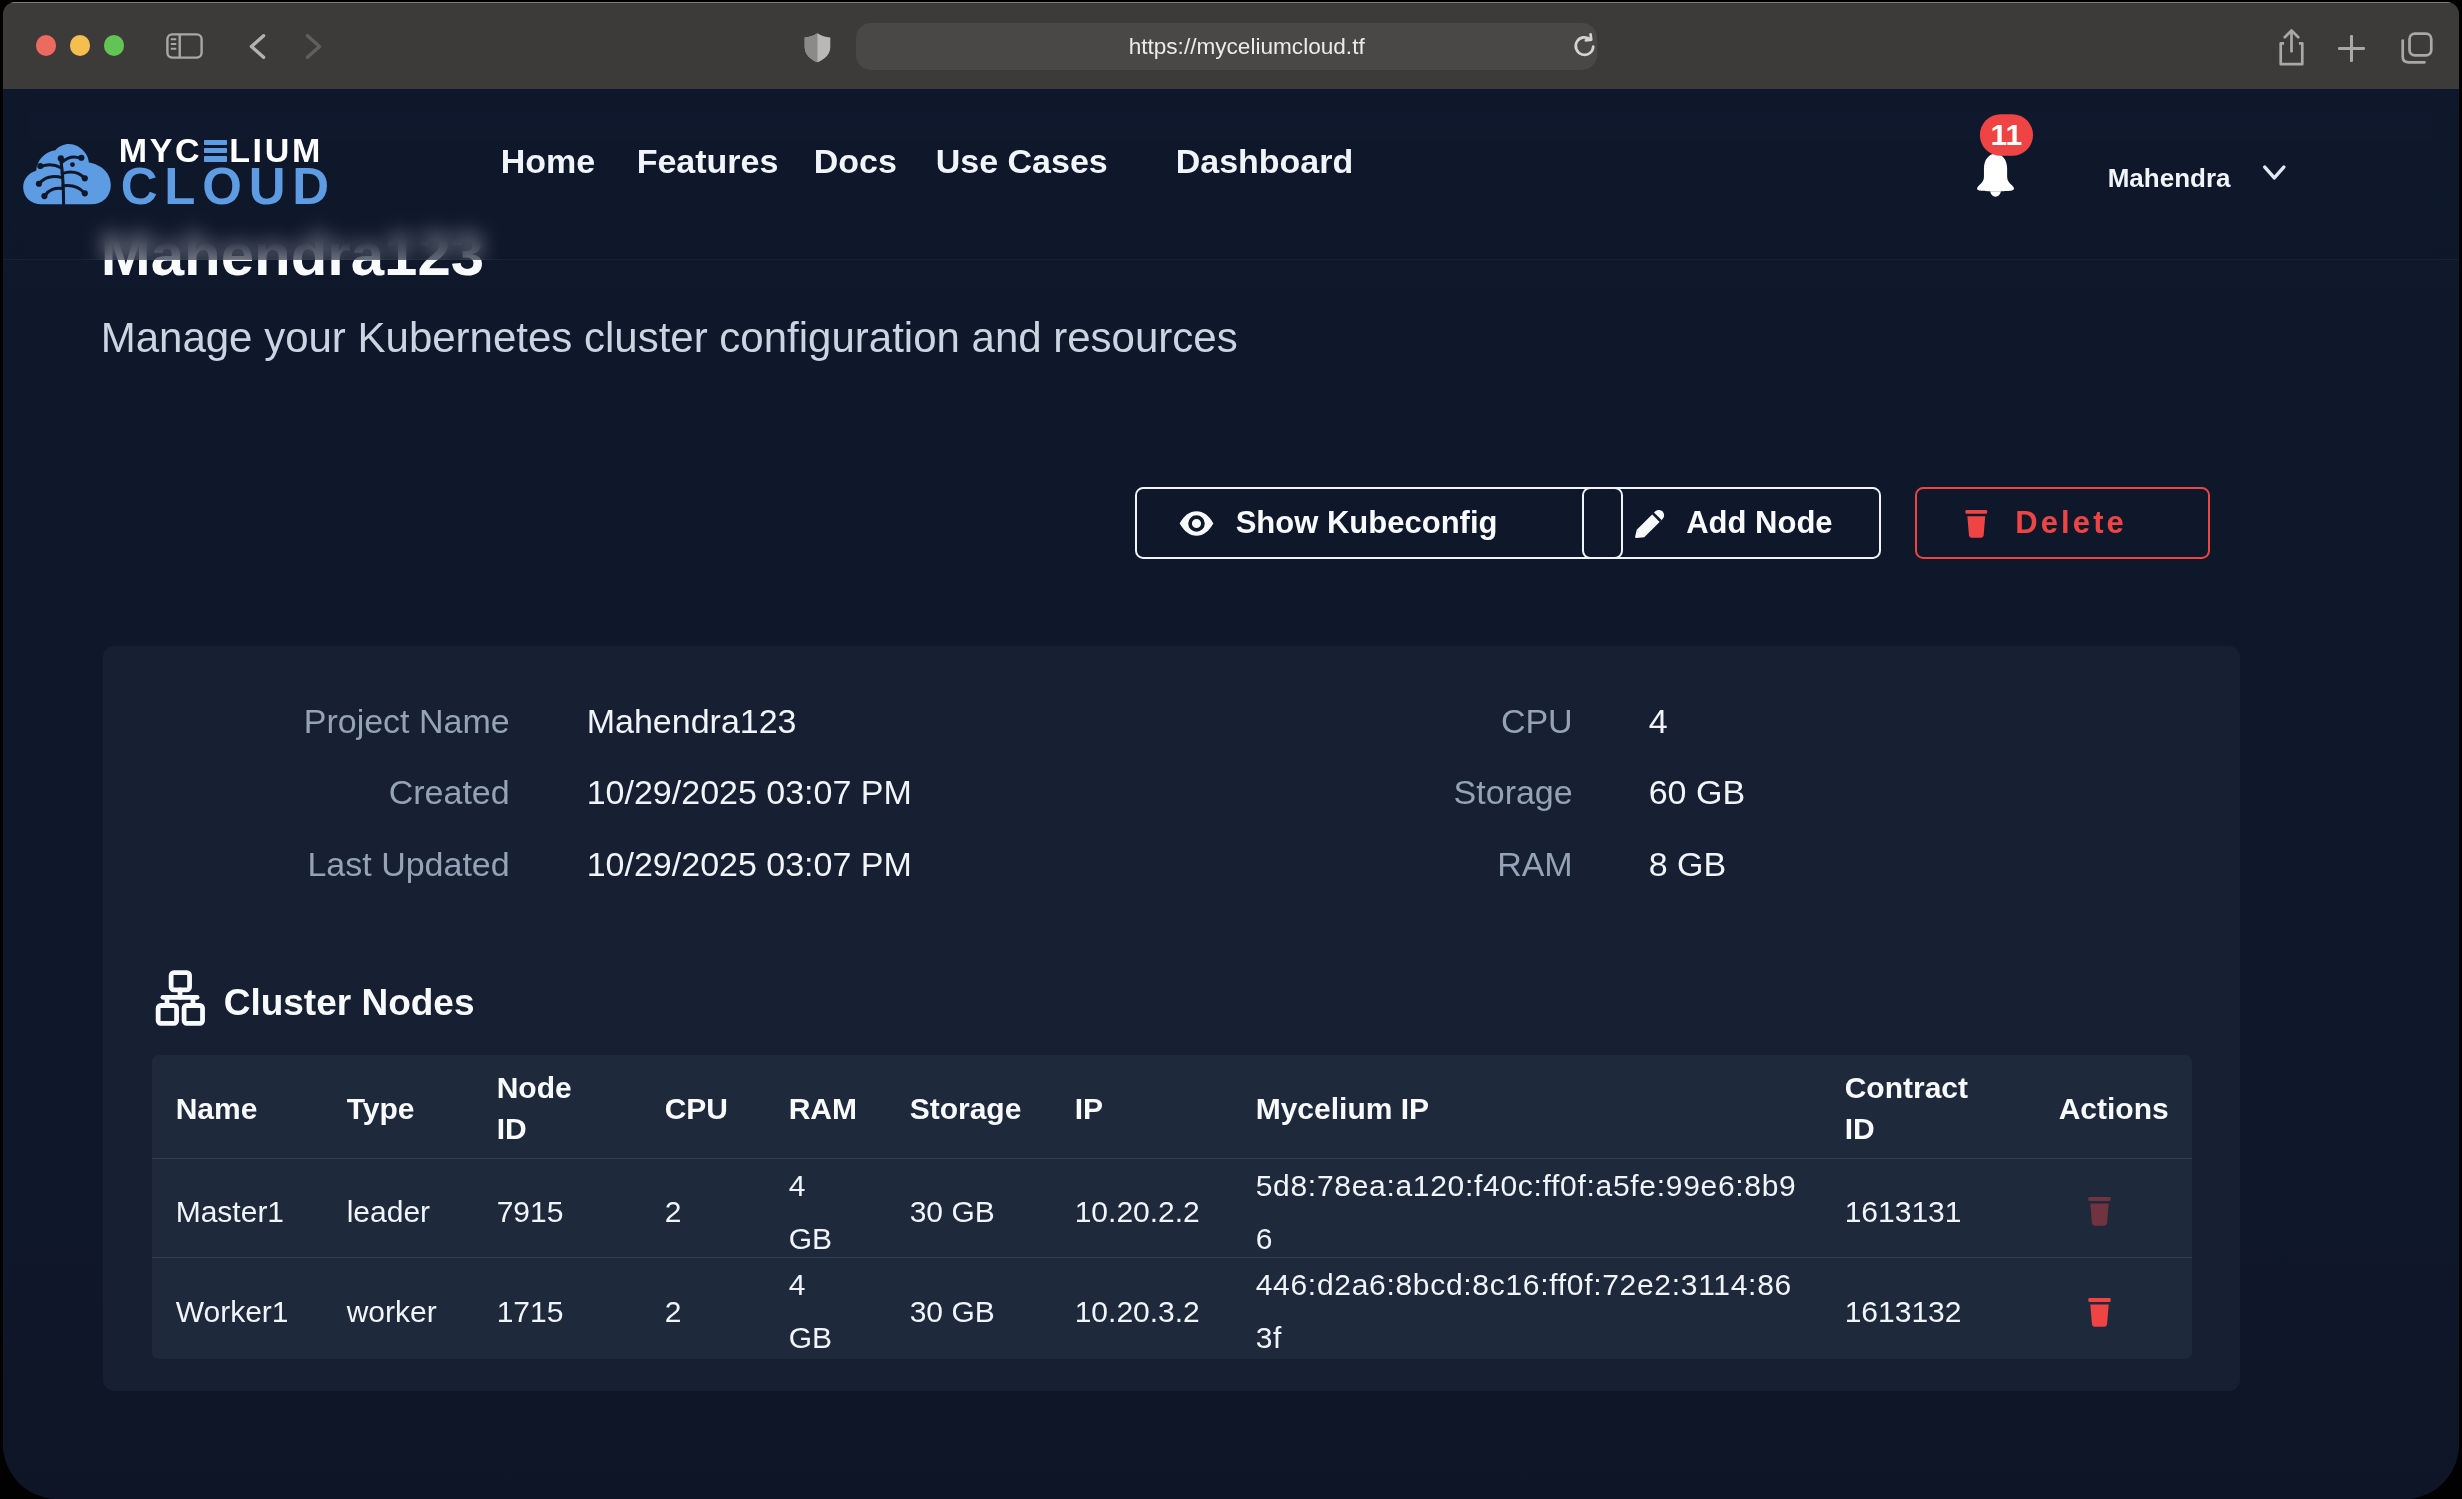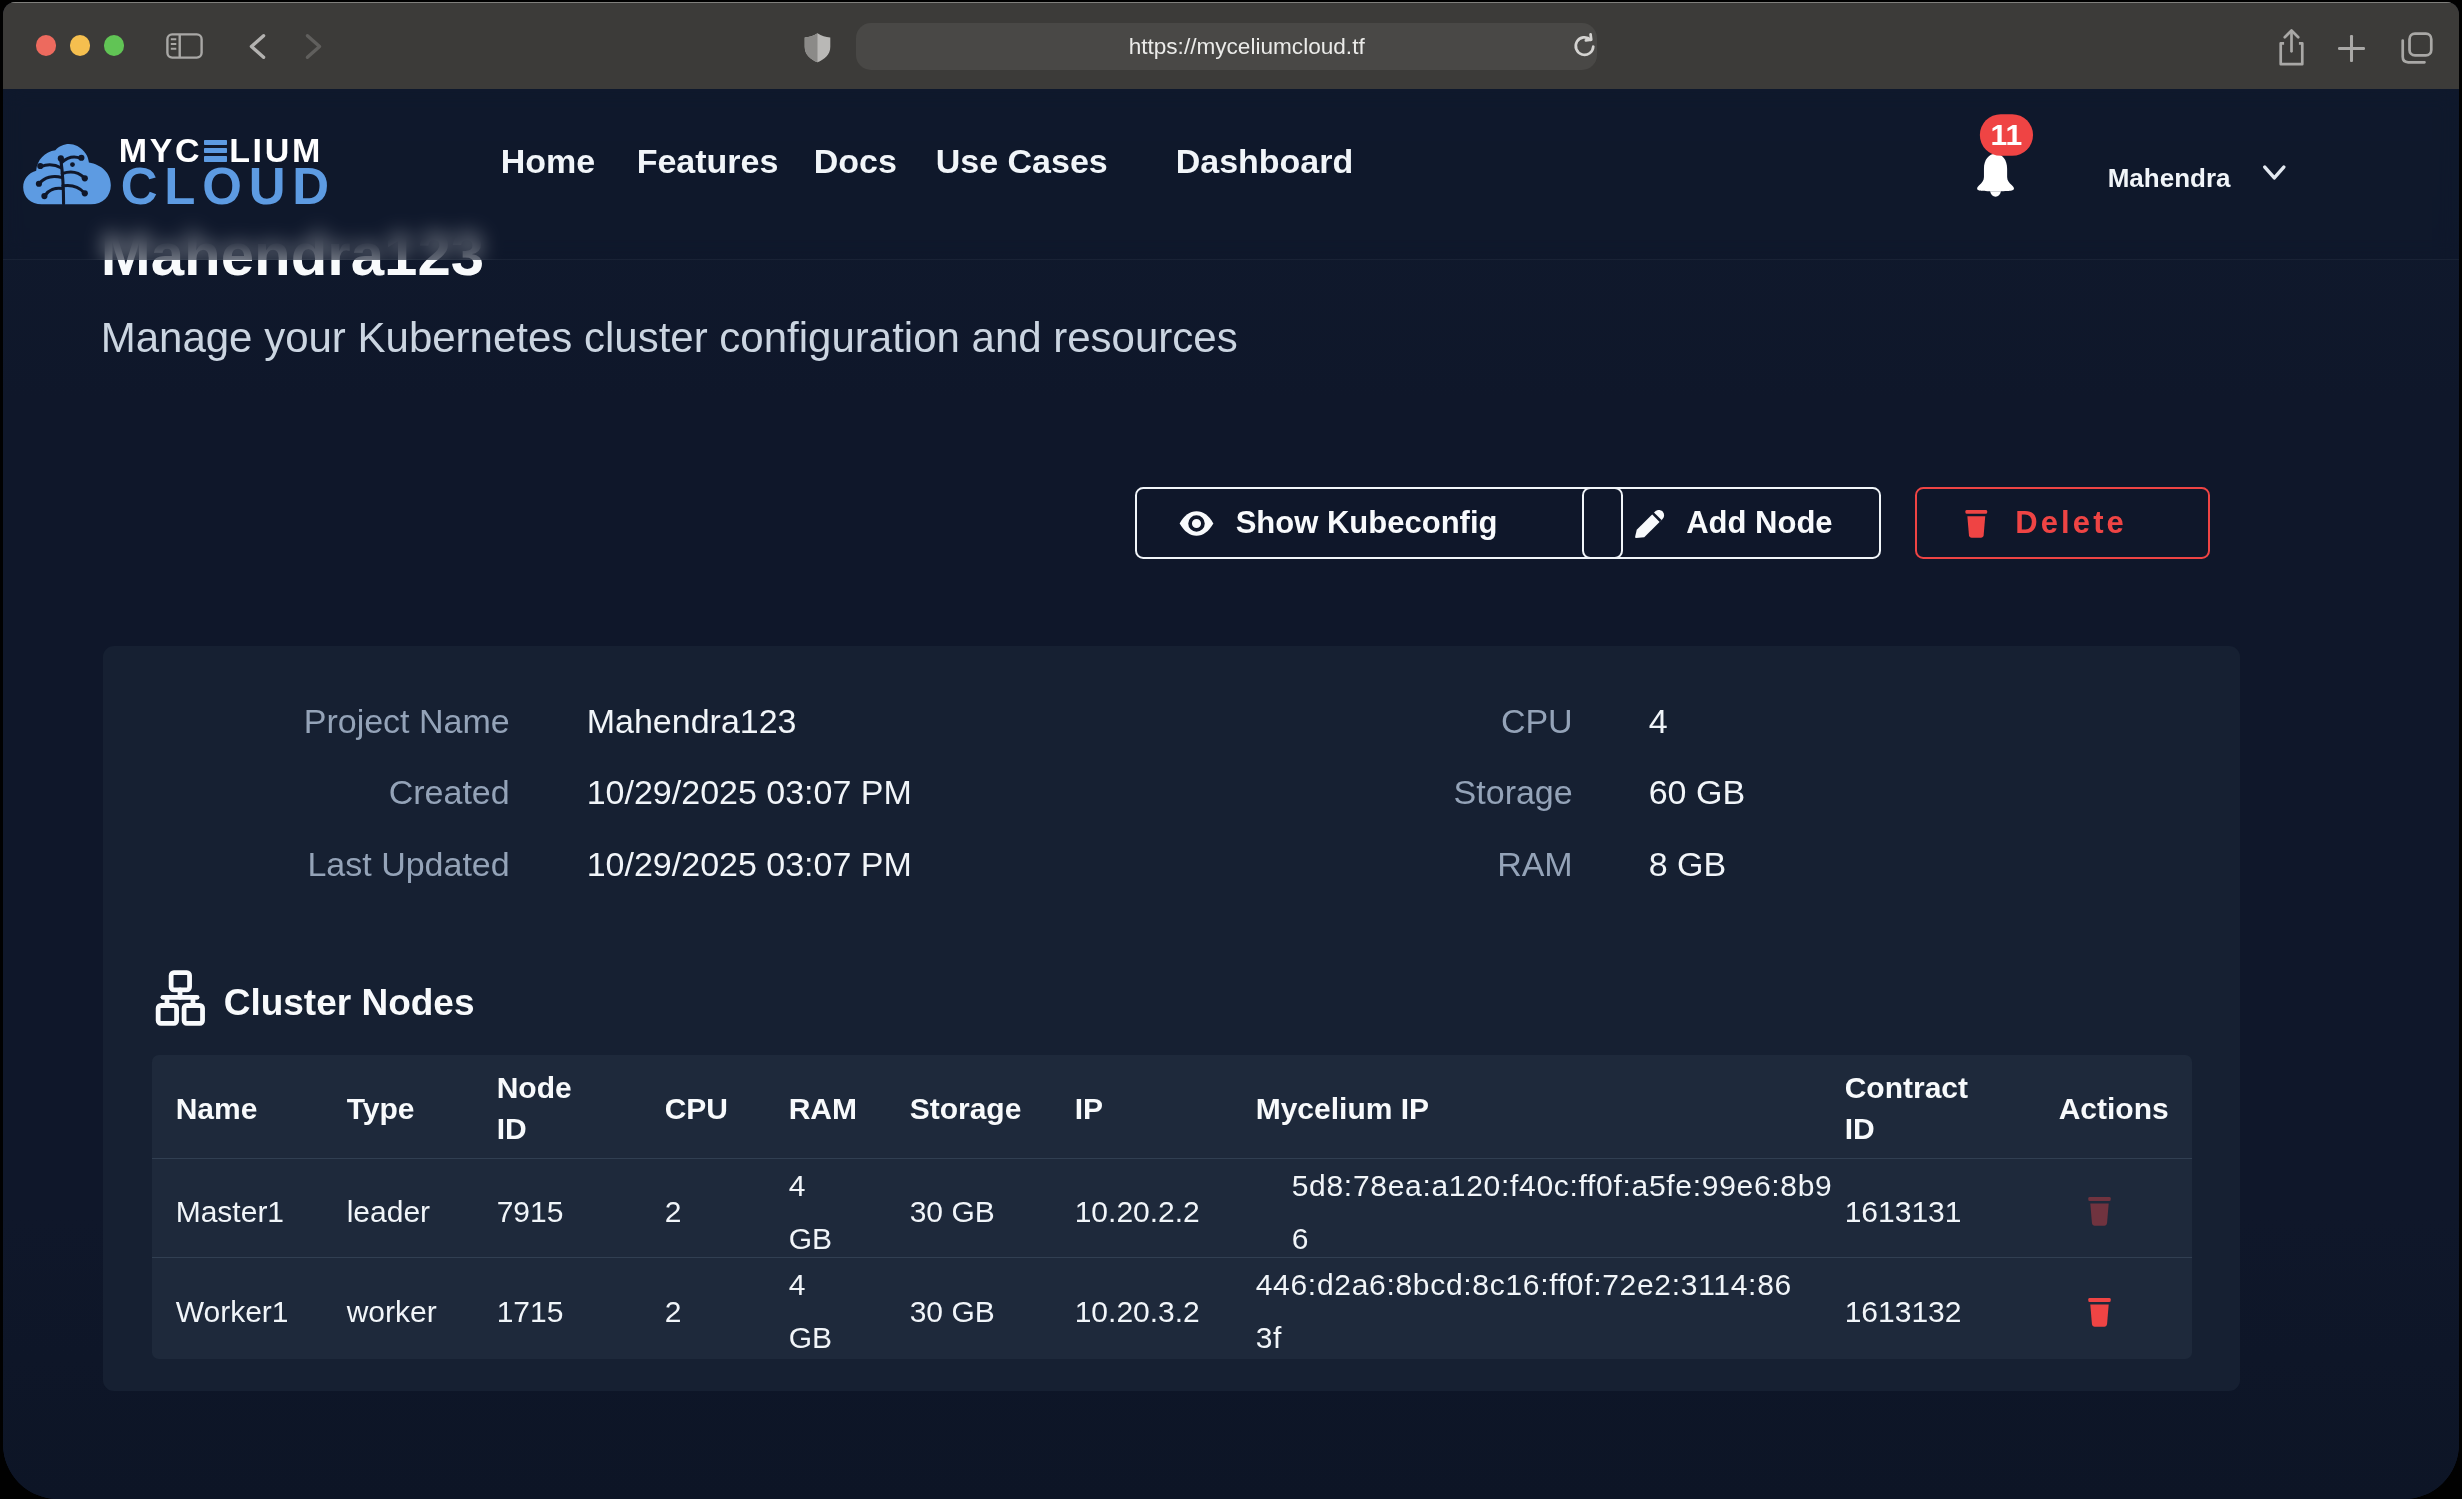--- a/index.html
+++ b/index.html
@@ -178,21 +178,21 @@
         <div class="sep" style="top:103px;"></div>
         <div class="sep" style="top:202px;"></div>
 
         <div class="r1" style="left:24px;">Master1</div>
         <div class="r1" style="left:195px;">leader</div>
         <div class="r1" style="left:345px;">7915</div>
         <div class="r1" style="left:513px;">2</div>
         <div class="r1" style="left:637px;">4<br>GB</div>
         <div class="r1" style="left:758px;">30 GB</div>
         <div class="r1" style="left:923px;">10.20.2.2</div>
-        <div class="r1" style="left:1104px; letter-spacing:0.7px;margin-left:36px;">5d8:78ea:a120:f40c:ff0f:a5fe:99e6:8b9<br>6</div>
+        <div class="r1" style="left:1104px; letter-spacing:0.7px;">5d8:78ea:a120:f40c:ff0f:a5fe:99e6:8b9<br>6</div>
         <div class="r1" style="left:1693px;">1613131</div>
         <svg class="abs" style="left:1935px; top:140px;" width="25" height="31" viewBox="0 0 38 47">
           <rect x="2" y="3" width="34" height="6" rx="2" fill="#70333f"></rect>
           <path d="M5 13 L33 13 L30.5 42.5 C30.3 44.8 28.5 46.5 26.3 46.5 L11.7 46.5 C9.5 46.5 7.7 44.8 7.5 42.5 Z" fill="#70333f"></path>
         </svg>
 
         <div class="r2" style="left:24px;">Worker1</div>
         <div class="r2" style="left:195px;">worker</div>
         <div class="r2" style="left:345px;">1715</div>
         <div class="r2" style="left:513px;">2</div>

